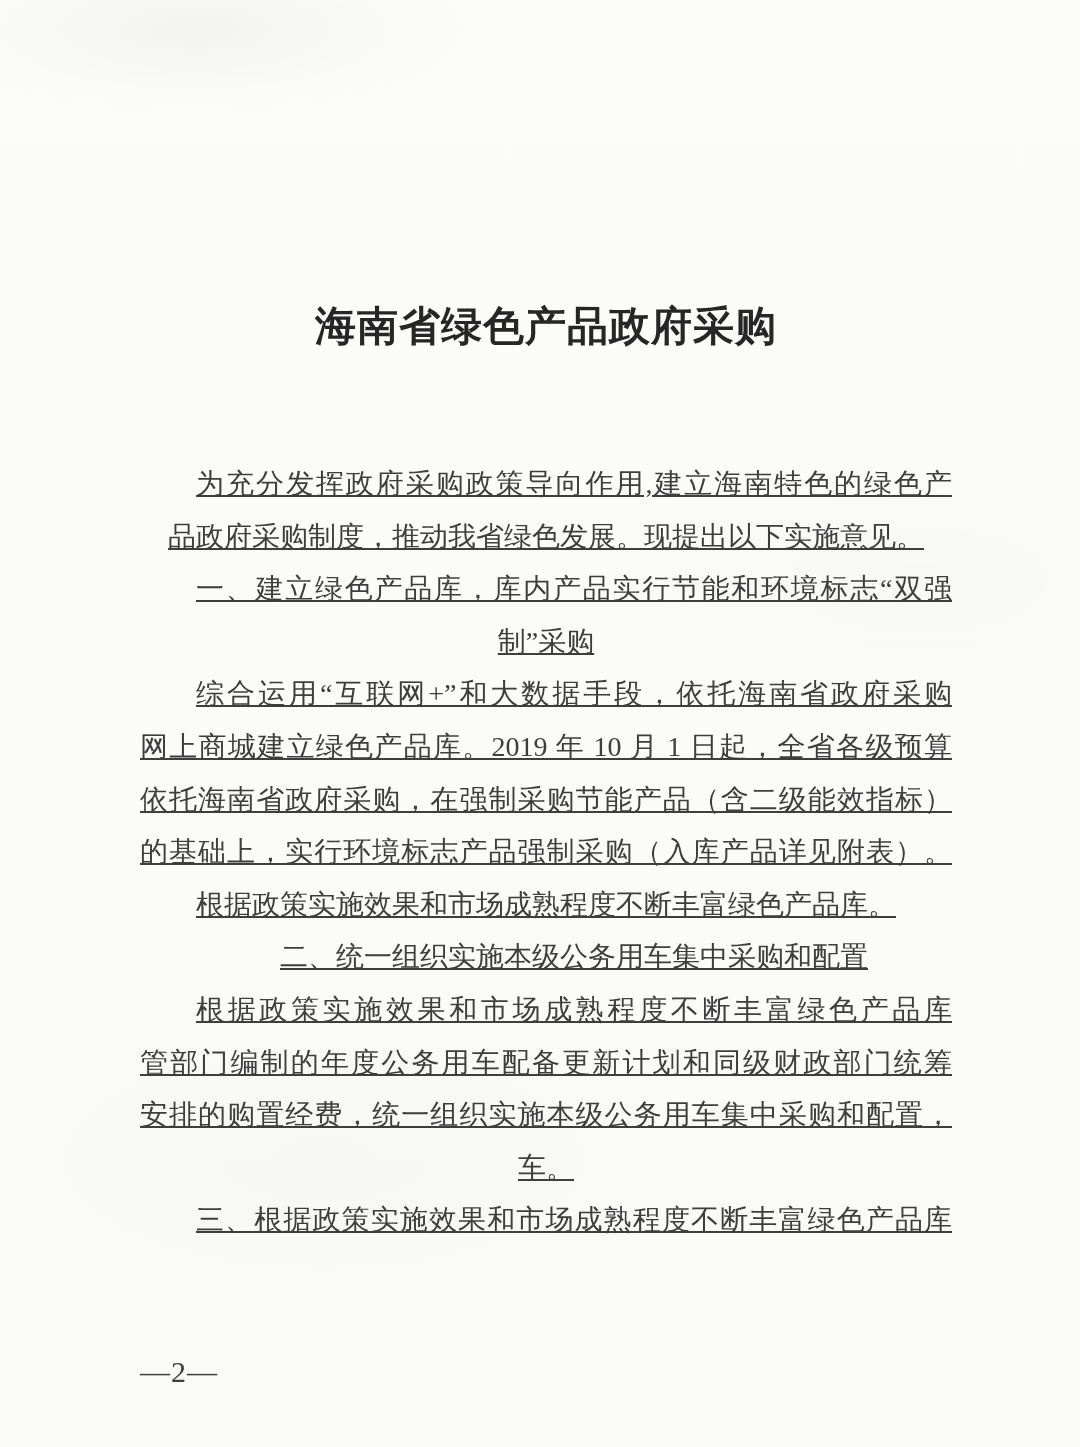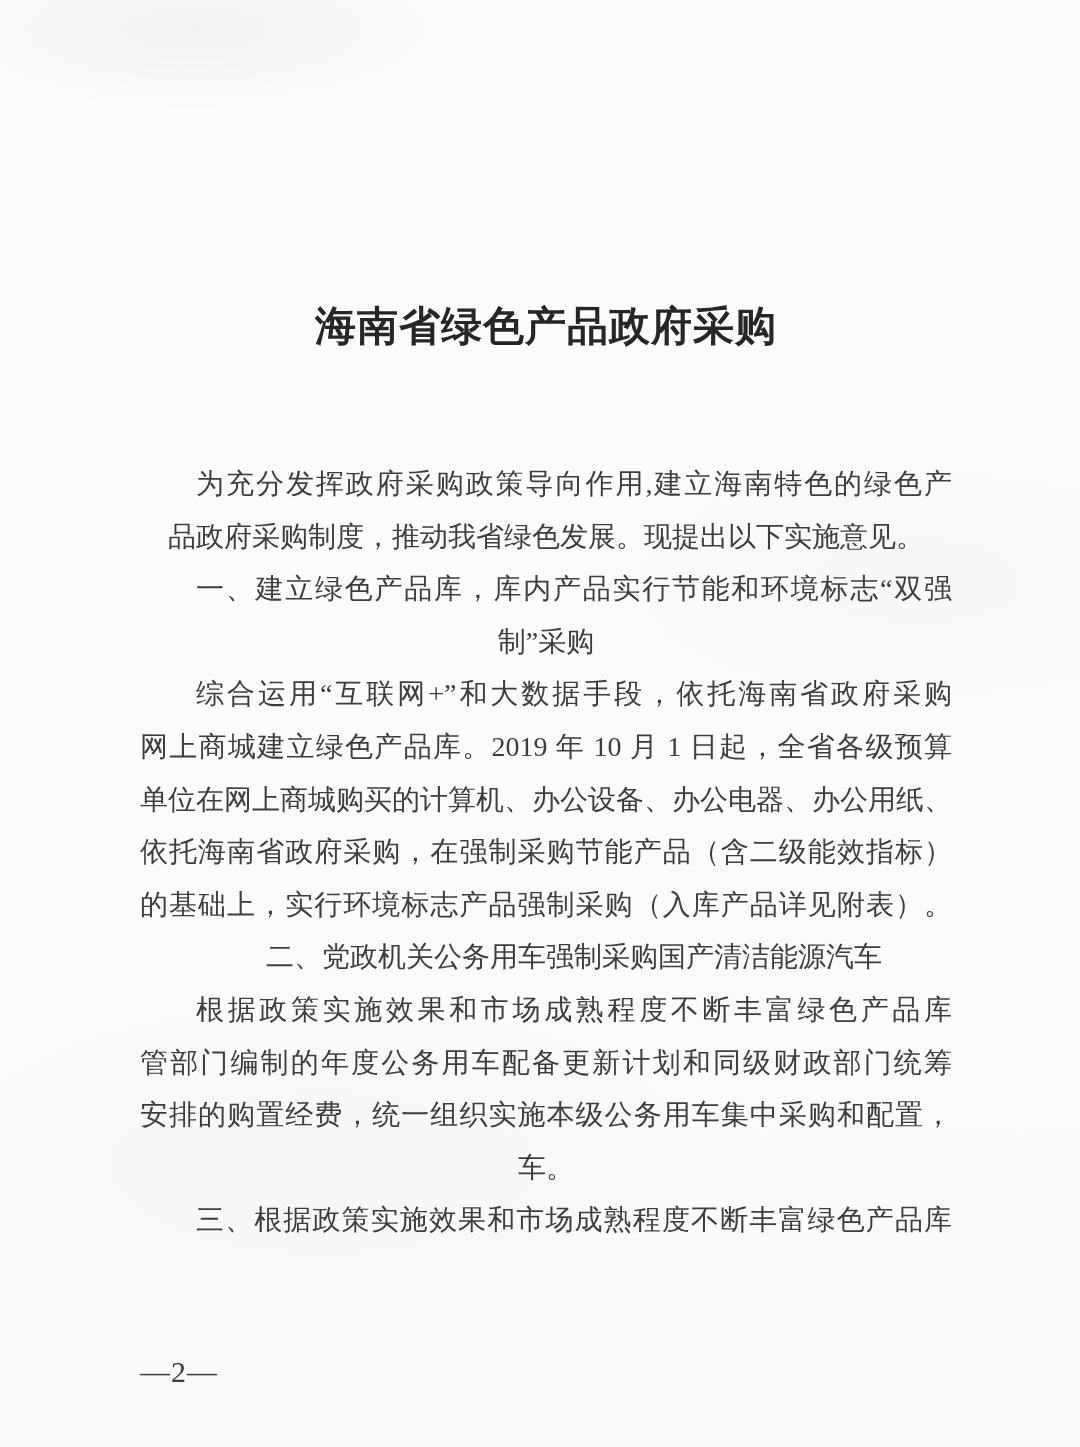--- a/index.html
+++ b/index.html
@@ -42,20 +42,21 @@
     color: #262626;
     letter-spacing: 1px;
   }
   .doc-body {
     position: absolute;
     top: 458px;
     left: 140px;
     width: 812px;
     font-size: 28px;
     color: #3e3e3e;
+    text-decoration: underline;
   }
   .line {
     height: 52.6px;
     line-height: 52.6px;
     text-align: center;
     white-space: nowrap;
   }
   .line.indent {
     text-indent: 56px;
   }
@@ -83,24 +84,24 @@
     <div>海南省绿色产品政府采购</div>
   </div>
 
   <div class="doc-body">
       <div class="line indent justify">为充分发挥政府采购政策导向作用,建立海南特色的绿色产</div>
       <div class="line">品政府采购制度，推动我省绿色发展。现提出以下实施意见。</div>
       <div class="line indent justify">一、建立绿色产品库，库内产品实行节能和环境标志“双强</div>
       <div class="line">制”采购</div>
       <div class="line indent justify">综合运用“互联网+”和大数据手段，依托海南省政府采购</div>
       <div class="line justify">网上商城建立绿色产品库。2019 年 10 月 1 日起，全省各级预算</div>
-      <div class="line justify">单位在网上商城购买的计算机、办公设备、办公电器、办公用纸、</div>
       <div class="line justify">依托海南省政府采购，在强制采购节能产品（含二级能效指标）</div>
       <div class="line justify">的基础上，实行环境标志产品强制采购（入库产品详见附表）。</div>
-      <div class="line indent">二、党政机关公务用车强制采购国产清洁能源汽车</div>
+      <div class="line">根据政策实施效果和市场成熟程度不断丰富绿色产品库。</div>
+      <div class="line indent">二、统一组织实施本级公务用车集中采购和配置</div>
       <div class="line indent justify">根据政策实施效果和市场成熟程度不断丰富绿色产品库</div>
       <div class="line justify">管部门编制的年度公务用车配备更新计划和同级财政部门统筹</div>
       <div class="line justify">安排的购置经费，统一组织实施本级公务用车集中采购和配置，</div>
       <div class="line">车。</div>
       <div class="line indent justify">三、根据政策实施效果和市场成熟程度不断丰富绿色产品库</div>
     </div>
 
   <div class="page-number">—2—</div>
 
 </div>

